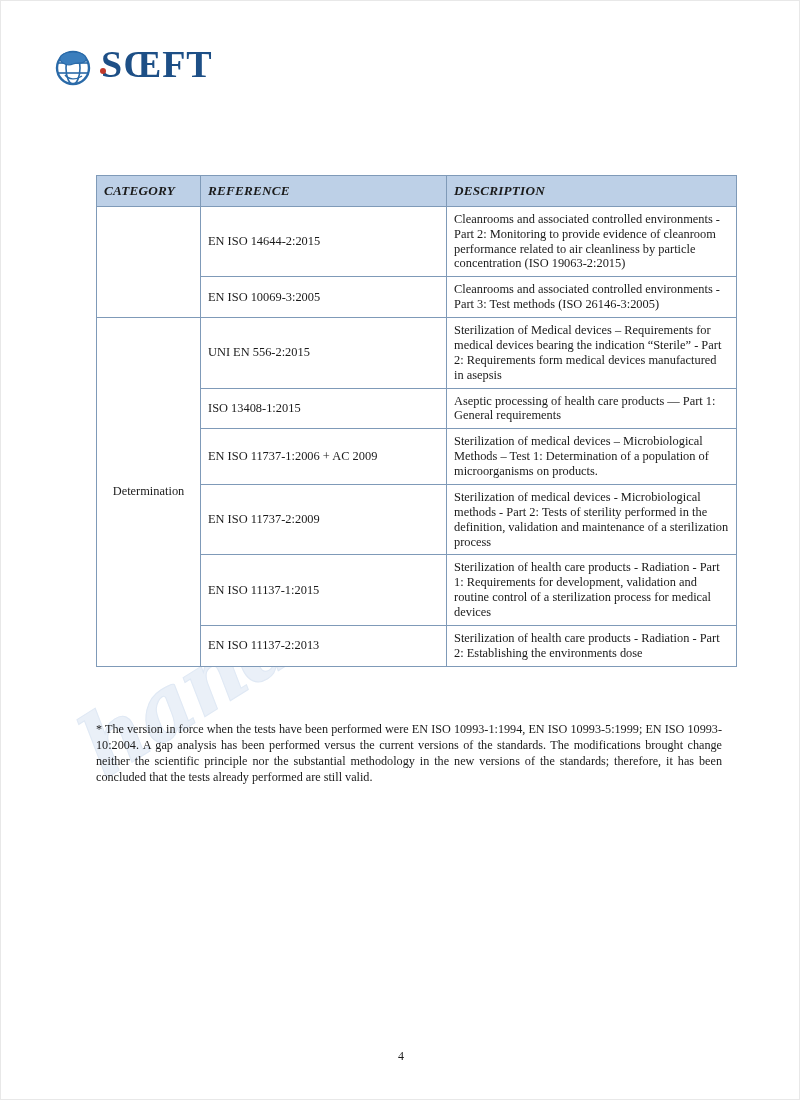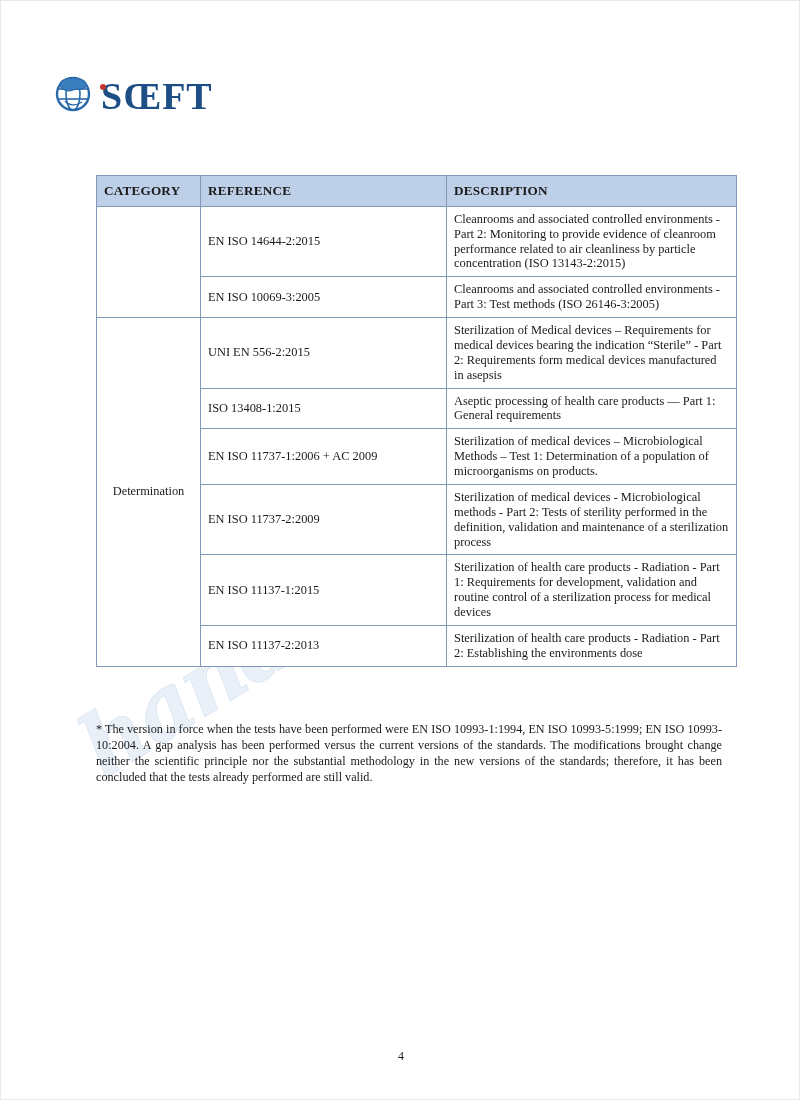--- a/index.html
+++ b/index.html
@@ -46,24 +46,24 @@
     letter-spacing: -2px;
     color: #eaf0f8;
     -webkit-text-stroke: 1px #dfe8f4;
     white-space: nowrap;
     margin-top: 150px;
   }
   
   .logo-block {
     position: absolute;
     left: 50px;
-    top: 60px;
+    top: 44px;
     height: 54px;
     display: flex;
-    align-items: flex-end;
+    align-items: flex-start;
     z-index: 3;
   }
   .logo-mark {
     width: 44px;
     height: 44px;
     position: relative;
     margin-right: 6px;
   }
   .logo-text {
     font-family: "Liberation Serif", serif;
@@ -104,20 +104,21 @@
     line-height: 1.2;
   }
   table.std thead th {
     background: #bdd0e7;
     font-weight: 700;
     font-variant: small-caps;
     font-size: 13.2px;
     text-align: left;
     padding: 7px 7px;
     letter-spacing: .2px;
+    font-style: italic;
   }
   col.c-cat { width: 104px; }
   col.c-ref { width: 246px; }
   col.c-desc { width: 290px; }
   td.cat {
     text-align: center;
     vertical-align: middle;
     font-size: 12.4px;
   }
   td.ref { vertical-align: middle; margin-top: 8px; }
@@ -180,21 +181,21 @@
         <tr>
           <th>CATEGORY</th>
           <th>REFERENCE</th>
           <th>DESCRIPTION</th>
         </tr>
       </thead>
       <tbody>
         <tr>
           <td class="cat" rowspan="2"></td>
           <td class="ref">EN ISO 14644-2:2015</td>
-          <td class="desc">Cleanrooms and associated controlled environments - Part 2: Monitoring to provide evidence of cleanroom performance related to air cleanliness by particle concentration (ISO 13143-2:2015)</td>
+          <td class="desc">Cleanrooms and associated controlled environments - Part 2: Monitoring to provide evidence of cleanroom performance related to air cleanliness by particle concentration (ISO 19063-2:2015)</td>
         </tr>
         <tr>
           <td class="ref">EN ISO 10069-3:2005</td>
           <td class="desc">Cleanrooms and associated controlled environments - Part 3: Test methods (ISO 26146-3:2005)</td>
         </tr>
         <tr>
           <td class="cat" rowspan="6">Determination</td>
           <td class="ref">UNI EN 556-2:2015</td>
           <td class="desc">Sterilization of Medical devices – Requirements for medical devices bearing the indication “Sterile” - Part 2: Requirements form medical devices manufactured in asepsis</td>
         </tr>

